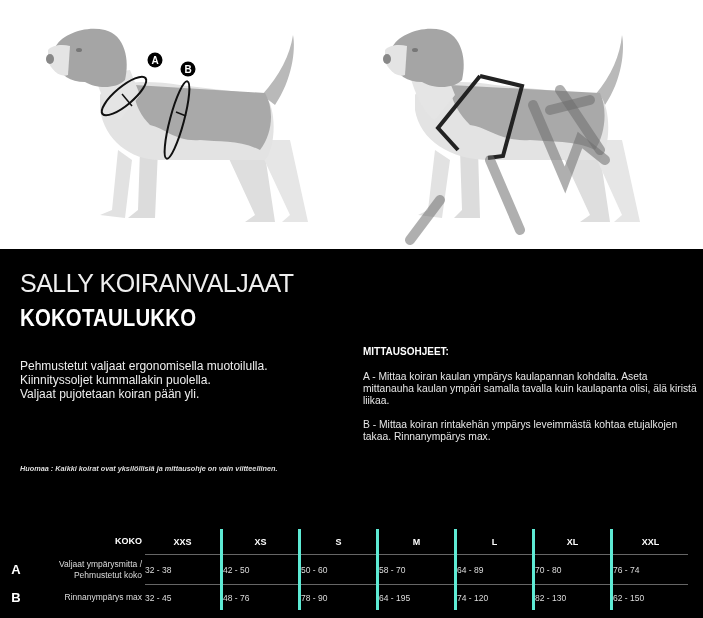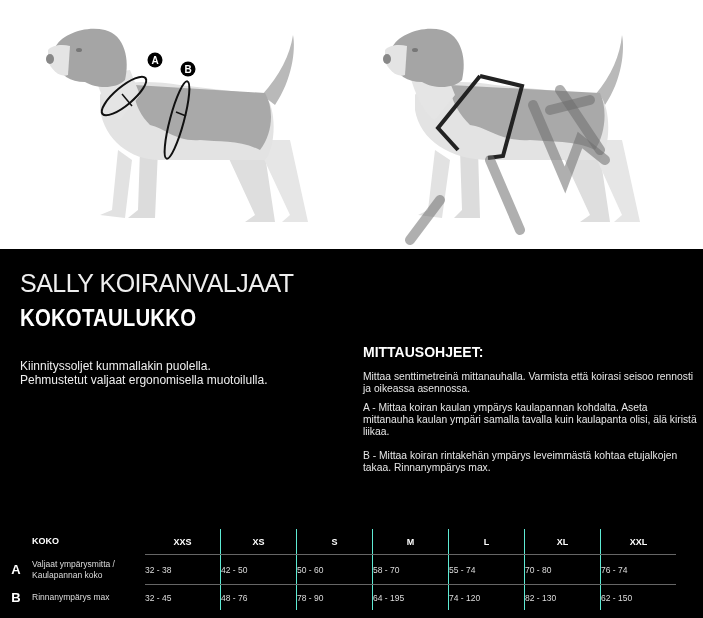--- a/index.html
+++ b/index.html
@@ -4,32 +4,32 @@
 <style>
   html,body{margin:0;padding:0;}
   body{width:703px;height:618px;background:#000;font-family:"Liberation Sans",sans-serif;position:relative;overflow:hidden;}
   .top{position:absolute;left:0;top:0;width:703px;height:249px;background:#fff;overflow:hidden;}
   .bottom{position:absolute;left:0;top:249px;width:702px;height:369px;background:#000;color:#fff;}
   .title1{position:absolute;left:20px;top:20px;font-size:25px;font-weight:300;letter-spacing:-0.5px;color:#eee;font-family:"Liberation Sans",sans-serif;-webkit-text-stroke:0;}
   .title2{position:absolute;left:20px;top:55px;font-size:24px;font-weight:bold;color:#fff;font-family:"Liberation Sans",sans-serif;transform:scaleX(0.85);transform-origin:left;letter-spacing:0.2px;}
   .desc{position:absolute;left:20px;top:110px;font-size:12px;line-height:14px;color:#eee;}
   .note{position:absolute;left:20px;top:215px;font-size:7.3px;line-height:10px;color:#ddd;font-style:italic;font-weight:bold;}
   .instr{position:absolute;left:363px;top:97px;width:335px;font-size:10.3px;line-height:12px;color:#e6e6e6;}
-  .instr h3{margin:0 0 13px 0;font-size:14px;font-weight:bold;color:#fff;}
+  .instr h3{margin:0 0 13px 0;font-size:10px;font-weight:bold;color:#fff;}
   .instr p{margin:0 0 7px 0;}
   .instr p.gap{margin-top:12px;}
   table.sizes{position:absolute;left:0;top:280px;border-collapse:collapse;font-size:8.5px;color:#ddd;}
   table.sizes td,table.sizes th{padding:0;}
   .hdr th{height:25px;font-weight:bold;color:#fff;font-size:9px;}
   .rowA td{height:29px;}
   .rowB td{height:25px;}
   .letter{width:32px;font-weight:bold;font-size:13px;color:#fff;text-align:center;}
-  .label{width:110px;text-align:left;padding-right:3px !important;line-height:11px;color:#ddd;}
+  .label{width:110px;text-align:right;padding-right:3px !important;line-height:11px;color:#ddd;}
   .sc{width:75px;}
-  .sep{border-left:1px solid #5eead4;}
+  .sep{border-left:3px solid #5eead4;}
   .hdr th.u, .rowA td.u{border-bottom:1px solid #666;}
 </style>
 </head>
 <body>
 
 <div class="top">
 
   <svg width="350" height="249" viewBox="0 0 350 249" style="position:absolute;left:0;top:0;">
 
     <path d="M262,95 C280,75 290,55 293,35 C296,50 292,80 275,105 Z" fill="#b9b9b9"></path>
@@ -82,30 +82,31 @@
     <path d="M183,105 L215,180 L230,140 L255,160 M200,110 L240,100" fill="none" stroke="rgba(110,110,110,0.55)" stroke-width="10" stroke-linecap="round"></path>
     <path d="M210,90 L250,150 M140,160 L170,230 M60,240 L90,200" fill="none" stroke="rgba(110,110,110,0.55)" stroke-width="10" stroke-linecap="round"></path>
   </svg>
 </div>
 
 <div class="bottom">
   <div class="title1">SALLY KOIRANVALJAAT</div>
   <div class="title2">KOKOTAULUKKO</div>
 
   <div class="desc">
+    <div>Pehmustetut valjaat ergonomisella muotoilulla.</div>
     <div>Kiinnityssoljet kummallakin puolella.</div>
-    <div>Pehmustetut valjaat ergonomisella muotoilulla.</div>
+    <div>Valjaat pujotetaan koiran pään yli.</div>
   </div>
 
   <div class="note">
+    <div>Huomaa : Kaikki koirat ovat yksilöllisiä ja mittausohje on vain viitteellinen.</div>
   </div>
 
   <div class="instr">
     <h3>MITTAUSOHJEET:</h3>
-    <p>Mittaa senttimetreinä mittanauhalla. Varmista että koirasi seisoo rennosti ja oikeassa asennossa.</p>
     <p>A - Mittaa koiran kaulan ympärys kaulapannan kohdalta. Aseta mittanauha kaulan ympäri samalla tavalla kuin kaulapanta olisi, älä kiristä liikaa.</p>
     <p class="gap">B - Mittaa koiran rintakehän ympärys leveimmästä kohtaa etujalkojen takaa. Rinnanympärys max.</p>
   </div>
 
   <table class="sizes">
     <tbody>
         <tr class="hdr">
       <th class="letter"></th>
       <th class="label">KOKO</th>
       <th class="sc u">XXS</th>
@@ -113,27 +114,27 @@
       <th class="sc u sep">S</th>
       <th class="sc u sep">M</th>
       <th class="sc u sep">L</th>
       <th class="sc u sep">XL</th>
       <th class="sc u sep">XXL</th>
     </tr>
     <tr class="rowA">
       <td class="letter">A</td>
       <td class="label">
         <div>Valjaat ympärysmitta /</div>
-        <div>Kaulapannan koko</div>
+        <div>Pehmustetut koko</div>
       </td>
       <td class="sc u">32 - 38</td>
       <td class="sc u sep">42 - 50</td>
       <td class="sc u sep">50 - 60</td>
       <td class="sc u sep">58 - 70</td>
-      <td class="sc u sep">55 - 74</td>
+      <td class="sc u sep">64 - 89</td>
       <td class="sc u sep">70 - 80</td>
       <td class="sc u sep">76 - 74</td>
     </tr>
     <tr class="rowB">
       <td class="letter">B</td>
       <td class="label">Rinnanympärys max</td>
       <td class="sc">32 - 45</td>
       <td class="sc sep">48 - 76</td>
       <td class="sc sep">78 - 90</td>
       <td class="sc sep">64 - 195</td>

